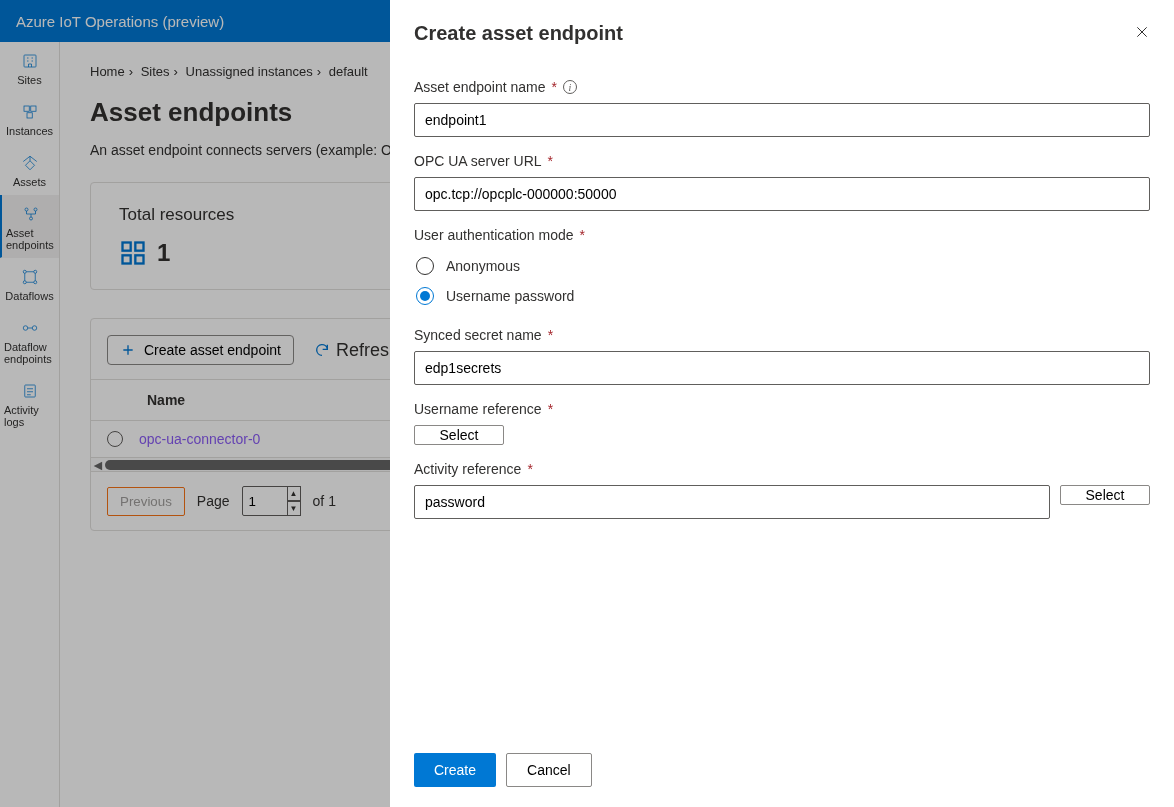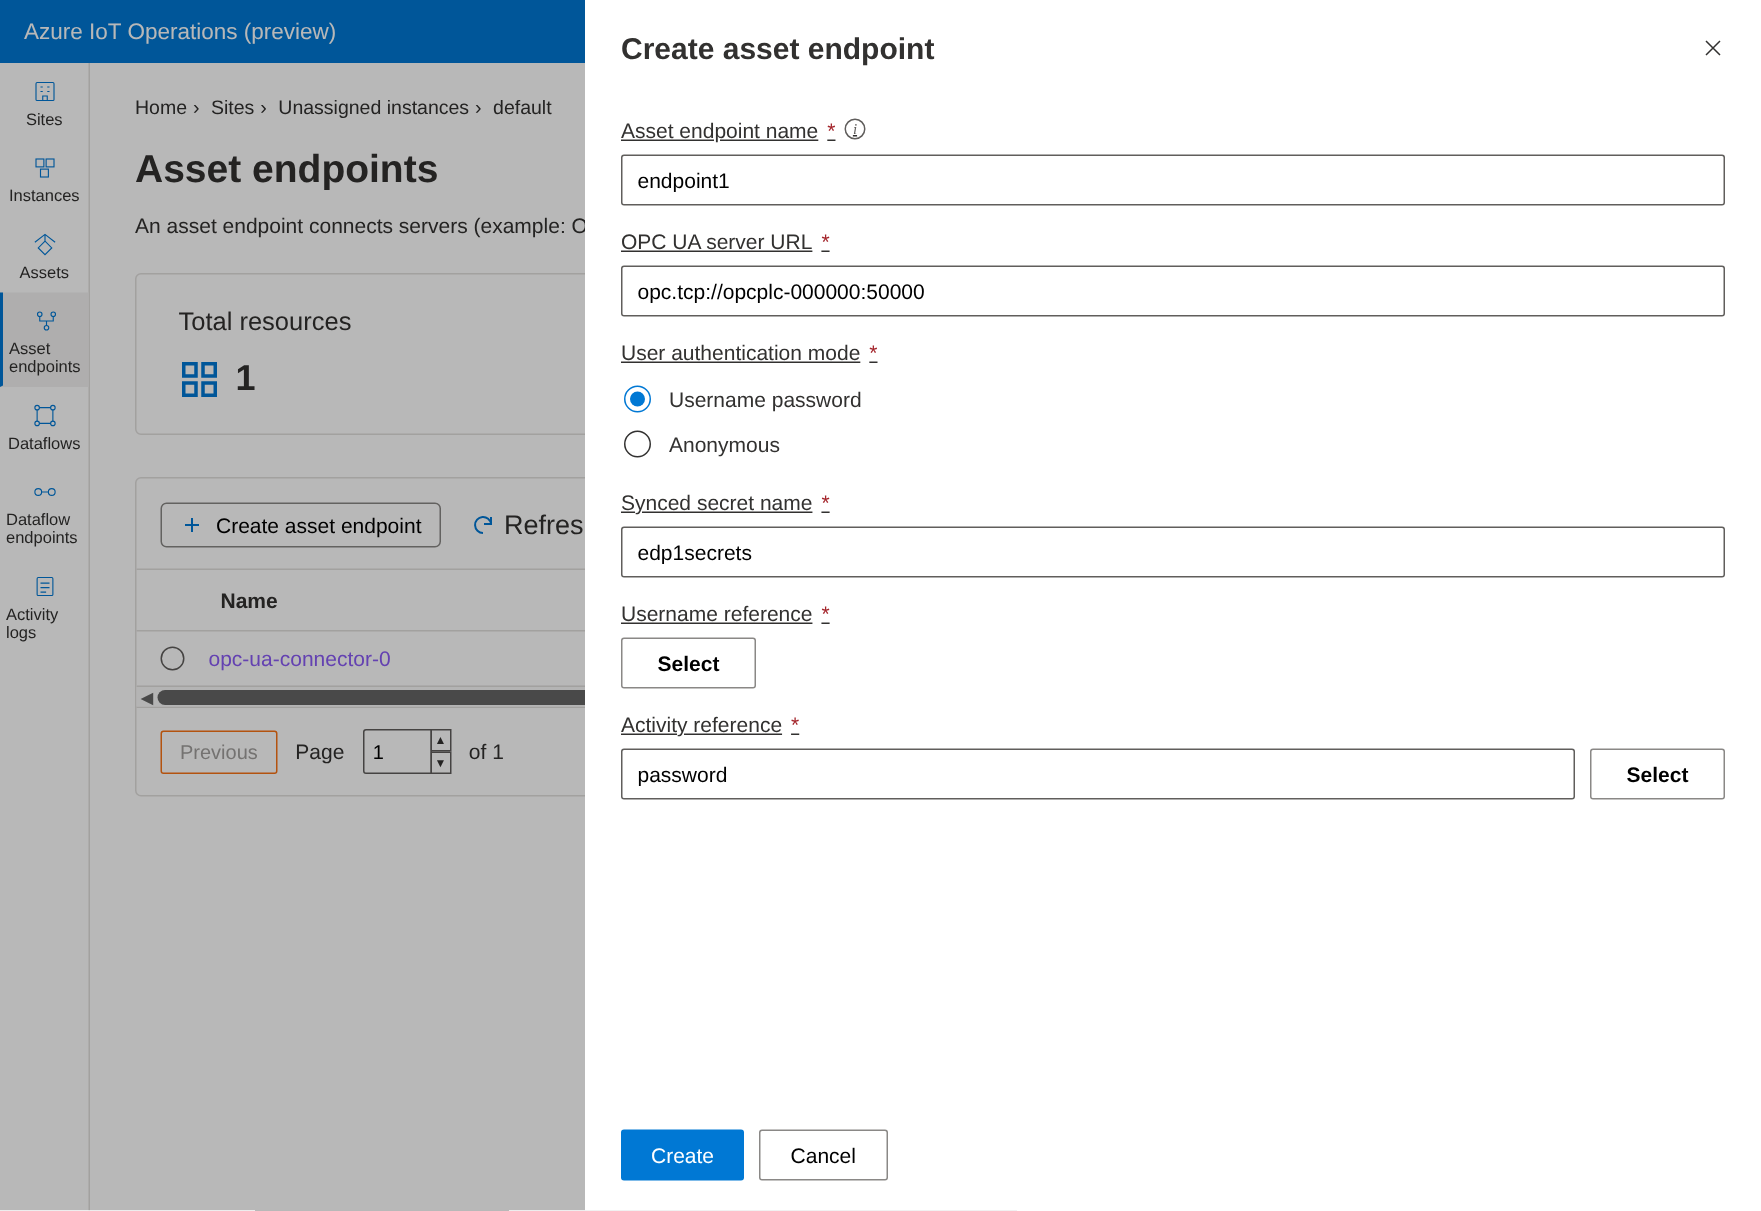--- a/index.html
+++ b/index.html
@@ -42,31 +42,31 @@
 
   
   .scrim { position:absolute; inset:0; background:rgba(0,0,0,0.28);}
   .flyout { position:absolute; top:0; right:0; width:784px; height:807px; background:#fff; display:flex; flex-direction:column;}
   .flyout-header { display:flex; align-items:center; justify-content:space-between; padding:22px 24px 10px;}
   .flyout-title { font-size:20px; font-weight:600;}
   .close { cursor:pointer; }
   .close svg{width:16px;height:16px;stroke:#323130;}
   .flyout-body { flex:1; overflow:auto; padding:8px 24px 20px;}
   .field { margin:16px 0 0 0;}
-  .field-label { font-size:14px; margin-bottom:8px; display:flex; gap:6px;text-decoration:underline;}
+  .field-label { font-size:14px; margin-bottom:8px; display:flex; align-items:center; gap:6px;}
   .req { color:#a4262c; }
   .info-icon { width:14px;height:14px;border:1px solid #605e5c;border-radius:50%;display:inline-flex;align-items:center;justify-content:center;font-size:10px;color:#605e5c;font-style:italic;font-family:serif;}
   .text-input { width:100%; height:34px; border:1px solid #605e5c; border-radius:2px; padding:0 10px; font-size:14px;}
   .radio-row { display:flex; align-items:center; gap:12px; padding:6px 2px; cursor:pointer;}
   .radio-outer { width:18px;height:18px;border:1px solid #323130;border-radius:50%;display:flex;align-items:center;justify-content:center;}
   .radio-outer.sel{border-color:#0078d4;}
   .radio-inner { width:10px;height:10px;border-radius:50%;background:#0078d4;}
   .ref-row{ display:flex; gap:10px;}
   .ref-row .text-input{ flex:1;}
-  .select-btn{ width:90px; height:34px; border:1px solid #8a8886; border-radius:2px; background:#fff; font-size:14px; cursor:pointer;font-weight:bold;}
+  .select-btn{ width:90px; height:20px; border:1px solid #8a8886; border-radius:2px; background:#fff; font-size:14px; cursor:pointer;}
   .flyout-footer { padding:16px 24px 20px; display:flex; gap:10px; }
   .btn-primary{ background:#0078d4; color:#fff; border:none; border-radius:2px; padding:8px 20px; font-size:14px; cursor:pointer;}
   .btn-secondary{ background:#fff; border:1px solid #8a8886; border-radius:2px; padding:8px 20px; font-size:14px; cursor:pointer;}
   .col-name { margin-left:40px;}
 </style>
 </head>
 <body>
 
 <div class="topbar">
   <span>Azure IoT Operations (preview)</span>
@@ -237,29 +237,29 @@
       </div>
       <input class="text-input" value="opc.tcp://opcplc-000000:50000" style="">
     </div>
 
     <div class="field">
       <div class="field-label">
         <span>User authentication mode</span>
         <span class="req">*</span>
       </div>
       <div class="radio-row">
+        <div class="radio-outer"></div>
+        <span>Anonymous</span>
+      </div>
+      <div class="radio-row">
         <div class="radio-outer sel">
             <div class="radio-inner"></div>
           </div>
         <span>Username password</span>
       </div>
-      <div class="radio-row">
-        <div class="radio-outer"></div>
-        <span>Anonymous</span>
-      </div>
     </div>
 
     <div class="field">
       <div class="field-label">
         <span>Synced secret name</span>
         <span class="req">*</span>
       </div>
       <input class="text-input" value="edp1secrets" style="">
     </div>
 

